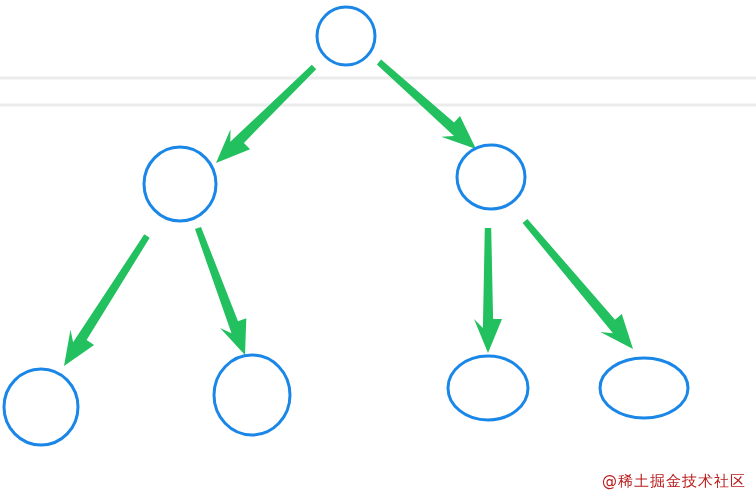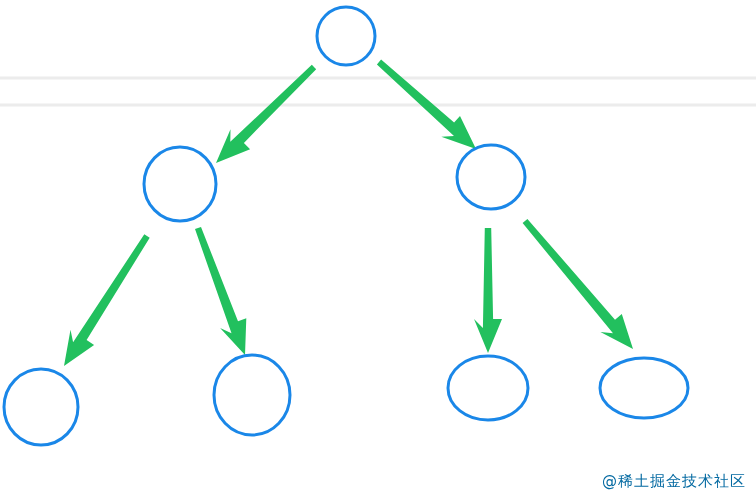--- a/index.html
+++ b/index.html
@@ -68,14 +68,14 @@
       <ellipse cx="346" cy="36" rx="29" ry="29" stroke="#1a87e8" stroke-width="3"></ellipse>
       <ellipse cx="180" cy="184" rx="36" ry="37" stroke="#1a87e8" stroke-width="3"></ellipse>
       <ellipse cx="491" cy="177" rx="34" ry="32" stroke="#1a87e8" stroke-width="3"></ellipse>
       <ellipse cx="41" cy="407" rx="37" ry="38" stroke="#1a87e8" stroke-width="3"></ellipse>
       <ellipse cx="252" cy="395" rx="38" ry="40" stroke="#1a87e8" stroke-width="3"></ellipse>
       <ellipse cx="488" cy="388" rx="40" ry="32" stroke="#1a87e8" stroke-width="3"></ellipse>
       <ellipse cx="644" cy="388" rx="44" ry="30" stroke="#1a87e8" stroke-width="3"></ellipse>
     </g>
   </svg>
 
-  <div class="watermark" style="color: #0369a1;">@稀土掘金技术社区</div>
+  <div class="watermark" style="color: #b91c1c;">@稀土掘金技术社区</div>
 </div>
 
 </body></html>

